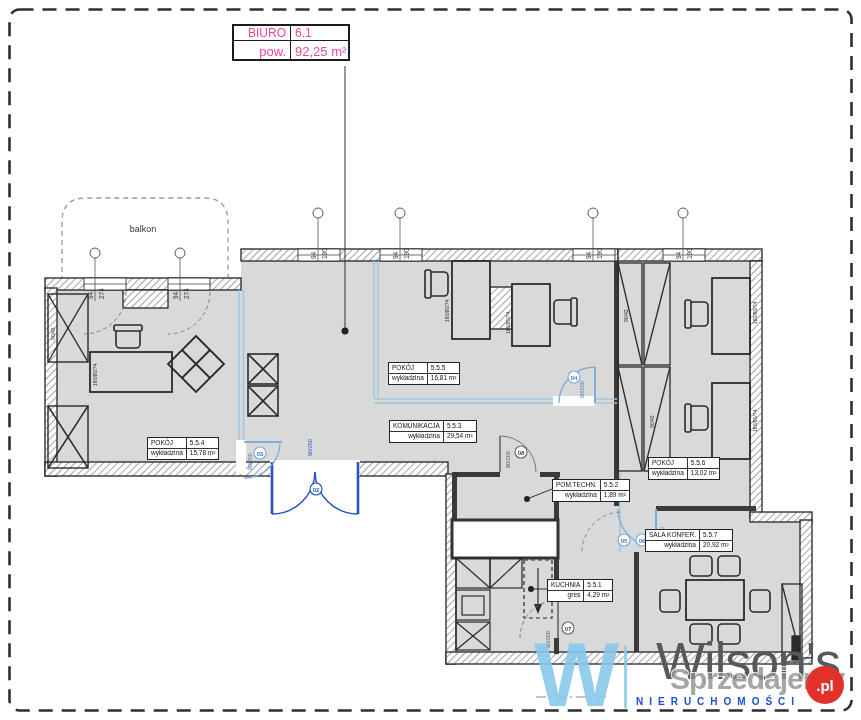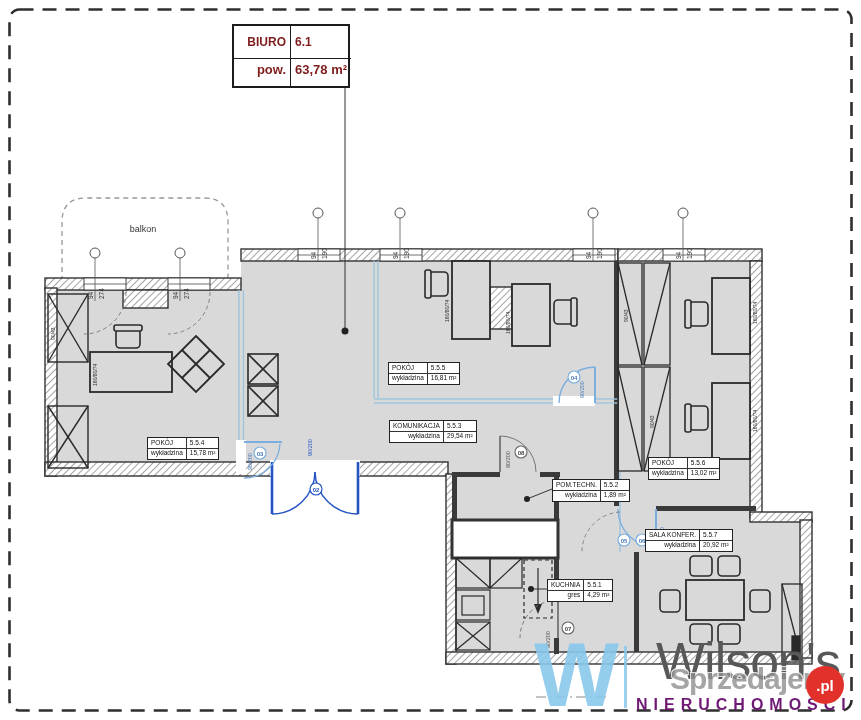--- a/index.html
+++ b/index.html
@@ -2,38 +2,38 @@
 <html><head>
 <meta charset="utf-8">
 <style>
   html,body{margin:0;padding:0;background:#fff;}
   .stage{position:relative;width:861px;height:720px;background:#ffffff;overflow:hidden;
          font-family:"Liberation Sans",sans-serif;}
   .stage svg{position:absolute;left:0;top:0;}
   
   .titlebox{position:absolute;left:232px;top:24px;width:114px;background:#fff;
             border:2px solid #1c1c1c;display:grid;grid-template-columns:57px 1fr;z-index:5;}
-  .titlebox .tc{padding:9px 4px;border-bottom:1.5px solid #1c1c1c;border-right:1.5px solid #1c1c1c;
-                font-weight:bold;font-size:12px;color:#7f1d1d;white-space:nowrap;}
+  .titlebox .tc{padding:0 4px;border-bottom:1.5px solid #1c1c1c;border-right:1.5px solid #1c1c1c;
+                font-weight:normal;font-size:12px;color:#ec4899;white-space:nowrap;}
   .titlebox .tc.r2{border-bottom:none;font-size:13px;padding-top:3px;}
   .titlebox .tc.val{border-right:none;}
   .titlebox .tc.lab{text-align:right;}
   
   .rbox{position:absolute;background:#fff;border:1px solid #222;display:grid;
         grid-template-columns:auto 1fr;font-size:6.5px;color:#111;z-index:4;line-height:1.05;}
   .rbox .c{padding:1.5px 3px;white-space:nowrap;}
   .rbox .c.b{border-bottom:0.5px solid #333;}
   .rbox .c.rgt{border-right:0.5px solid #333;}
   .rbox .c.al-r{text-align:right;}
   
   .wm{position:absolute;z-index:8;}
   .wm-mono{left:534px;top:630px;font-size:90px;font-weight:bold;color:#8ac8ec;opacity:.9;line-height:1;}
   .wm-div{left:624px;top:646px;width:3px;height:62px;background:#8ac8ec;opacity:.85;}
   .wm-brand{left:632px;top:630px;font-size:52px;font-weight:normal;color:#58585a;line-height:1.2;letter-spacing:-1px;margin-left:24px;}
-  .wm-sub{left:636px;top:696px;font-size:16px;color:#701a75;letter-spacing:6px;font-weight:bold;}
+  .wm-sub{left:636px;top:696px;font-size:10px;color:#1d4ed8;letter-spacing:6px;font-weight:bold;}
   .wm-overlay{left:670px;top:662px;font-size:30px;font-weight:bold;color:#8f8f8f;opacity:.8;letter-spacing:-1px;
               text-shadow:-1px -1px 0 #fff,1px -1px 0 #fff,-1px 1px 0 #fff,1px 1px 0 #fff;}
   .wm-pl{left:806px;top:666px;width:38px;height:38px;border-radius:50%;background:#e2312a;
          color:#ffffff;font-size:15px;font-weight:bold;display:flex;align-items:center;justify-content:center;}
 </style>
 </head>
 <body>
 
 <div class="stage">
 
@@ -333,21 +333,21 @@
         <circle cx="531" cy="589" r="3" fill="#222" stroke="none"></circle>
   </g>
 
   <line x1="536" y1="697" x2="608" y2="697" stroke="#888" stroke-width="1" stroke-dasharray="10 4 2 4"></line>
 </svg>
 
 <div class="titlebox">
   <div class="tc lab">BIURO</div>
   <div class="tc val">6.1</div>
   <div class="tc lab r2">pow.</div>
-  <div class="tc val r2">63,78 m²</div>
+  <div class="tc val r2">92,25 m²</div>
 </div>
 
 <div class="rbox" style="left:147px;top:437px;">
   <span class="c b rgt">POKÓJ</span>
   <span class="c b">5.5.4</span>
   <span class="c rgt al-r">wykładzina</span>
   <span class="c">15,78 m²</span>
 </div>
 <div class="rbox" style="left:388px;top:362px;">
   <span class="c b rgt">POKÓJ</span>

